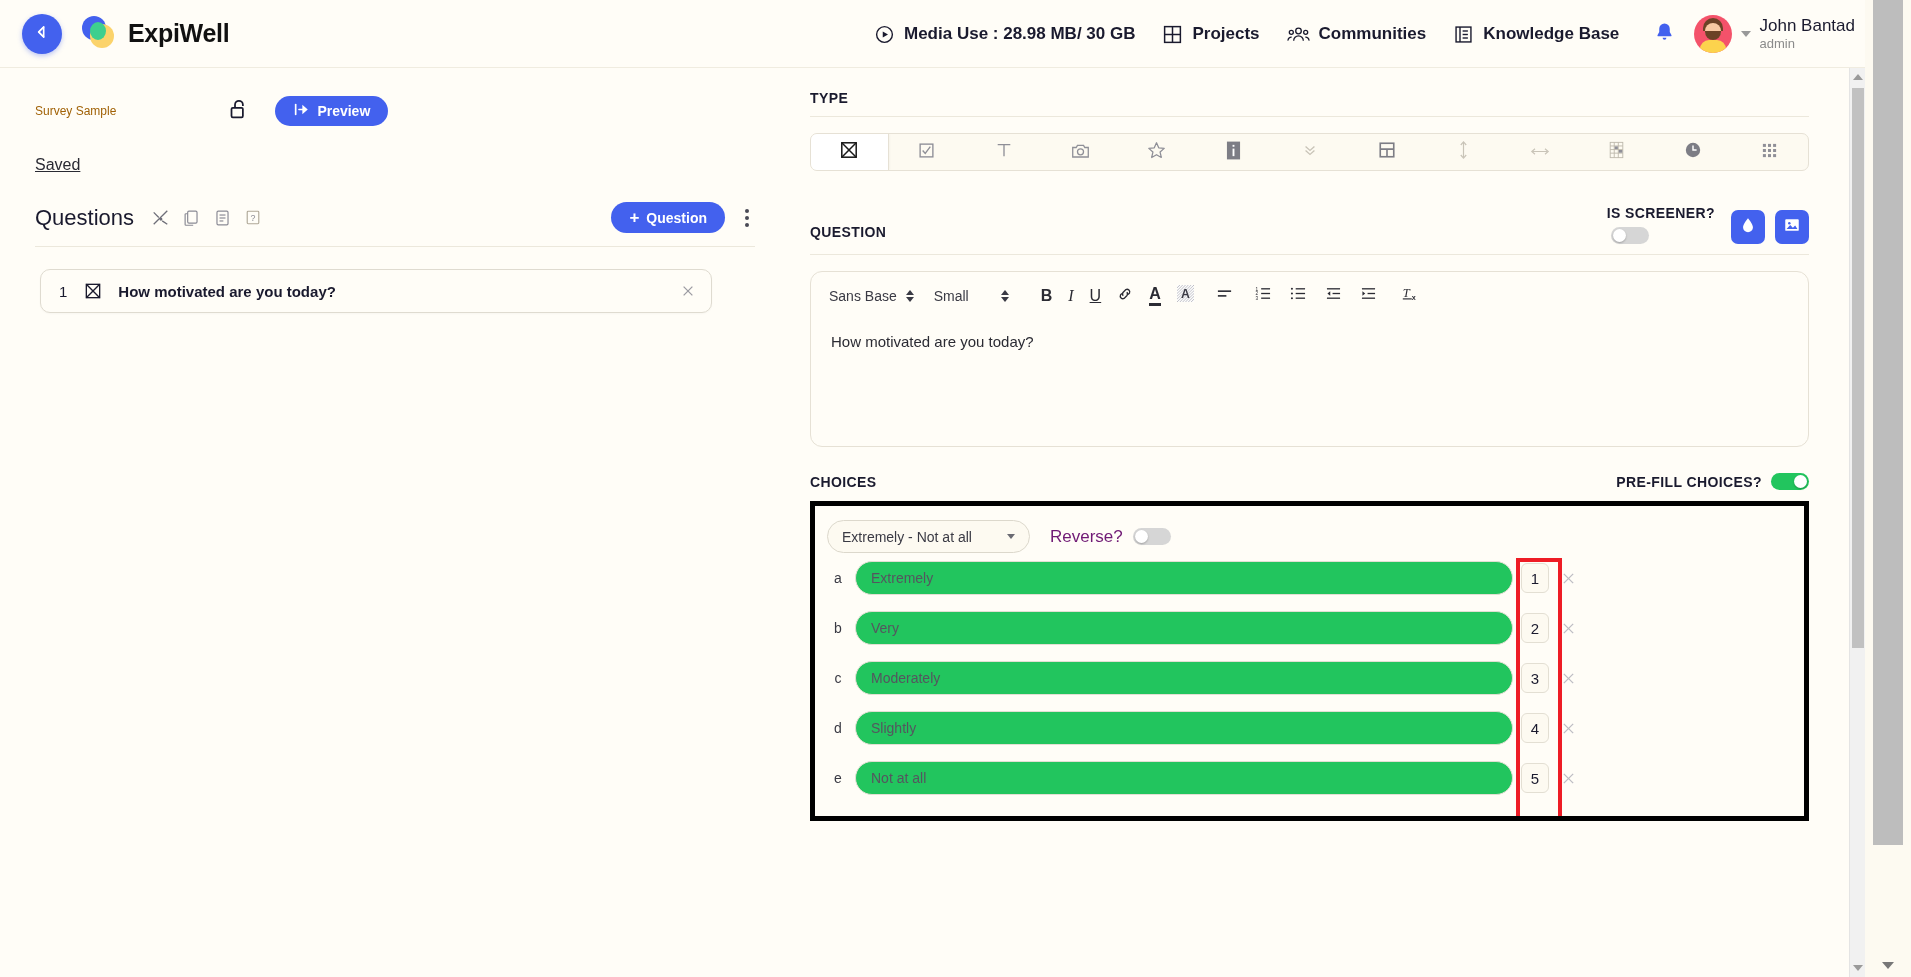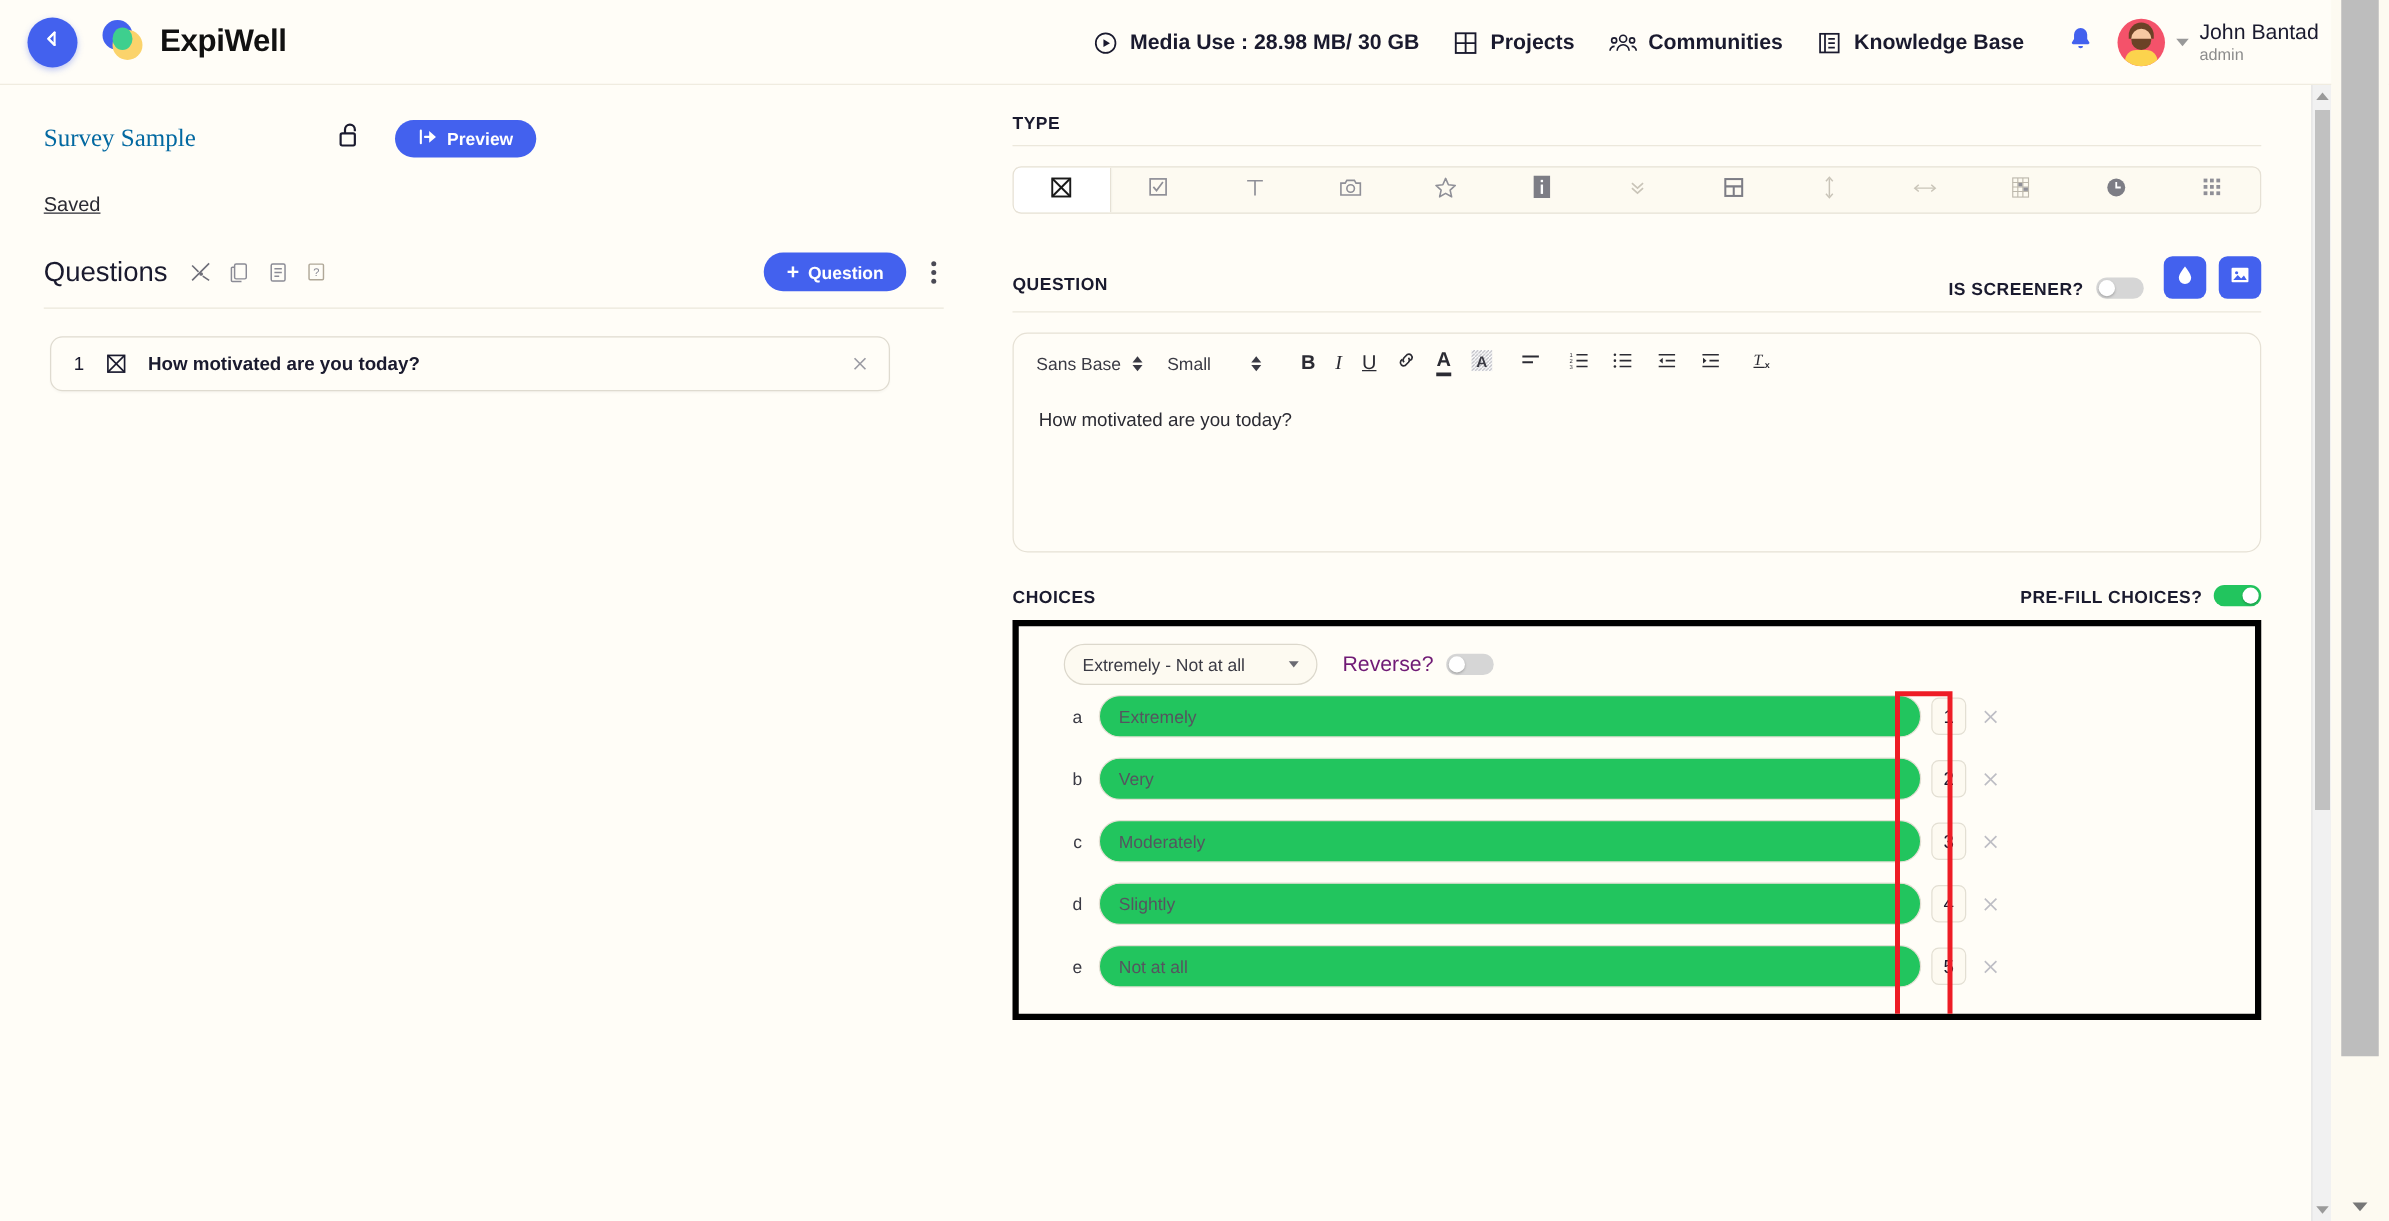--- a/index.html
+++ b/index.html
@@ -70,21 +70,21 @@
   
   .left-pane {
     position: absolute; left: 0; top: 68px;
     width: 790px; height: 909px;
     background: #fffdf7;
   }
   .survey-row {
     display: flex; align-items: center;
     margin: 28px 0 0 35px;
   }
-  .survey-title { font-size: 20px; color: #0369a1; font-family: Liberation Serif, serif; }
+  .survey-title { font-size: 12px; color: #a16207; }
   .lock-icon { margin-left: 112px; cursor:pointer; }
   .preview-btn {
     margin-left: 26px;
     background: #4361ee; color: #fff;
     border-radius: 18px;
     height: 30px; padding: 0 18px;
     display: flex; align-items: center; gap: 7px;
     font-size: 14px; font-weight: bold; cursor: pointer;
   }
   .saved {
@@ -157,21 +157,21 @@
   .type-cell.active {
     background: #ffffff;
     border-right: 1px solid #e6e1d5;
     box-shadow: 0 0 3px rgba(0,0,0,.06);
   }
 
   .q-head {
     display: flex; align-items: flex-end;
     margin: 34px 56px 0 20px;
   }
-  .screener-wrap { display:flex; flex-direction:row; align-items:center; gap:6px; }
+  .screener-wrap { display:flex; flex-direction:column; align-items:center; gap:6px; }
   .toggle {
     width: 38px; height: 17px; border-radius: 9px;
     background: #d6d6d6; position: relative; cursor: pointer;
   }
   .toggle .knob {
     position: absolute; left: 2px; top: 2px;
     width: 13px; height: 13px; border-radius: 50%; background: #fff;
     box-shadow: 0 1px 2px rgba(0,0,0,.25);
   }
   .toggle.on { background: #22c55e; }
@@ -217,21 +217,21 @@
   .prefill-wrap { display: flex; align-items: center; gap: 9px; }
 
   .choices-box {
     margin: 11px 56px 0 20px;
     border: 5px solid #000;
     background: #fffdf7;
     height: 320px;
     overflow: hidden;
     position: relative;
   }
-  .choices-inner { padding: 14px 0 0 0; margin-left: 24px; }
+  .choices-inner { padding: 14px 0 0 0; }
   .scale-row { display: flex; align-items: center; margin-left: 12px; }
   .scale-select {
     width: 203px; height: 33px;
     border: 1px solid #dcd8cc; border-radius: 18px;
     background: #fdfaf1;
     display: flex; align-items: center;
     font-size: 14px; color: #3a3a44;
     padding: 0 14px; cursor: pointer;
   }
   .scale-select .lbl { flex: 1; }

